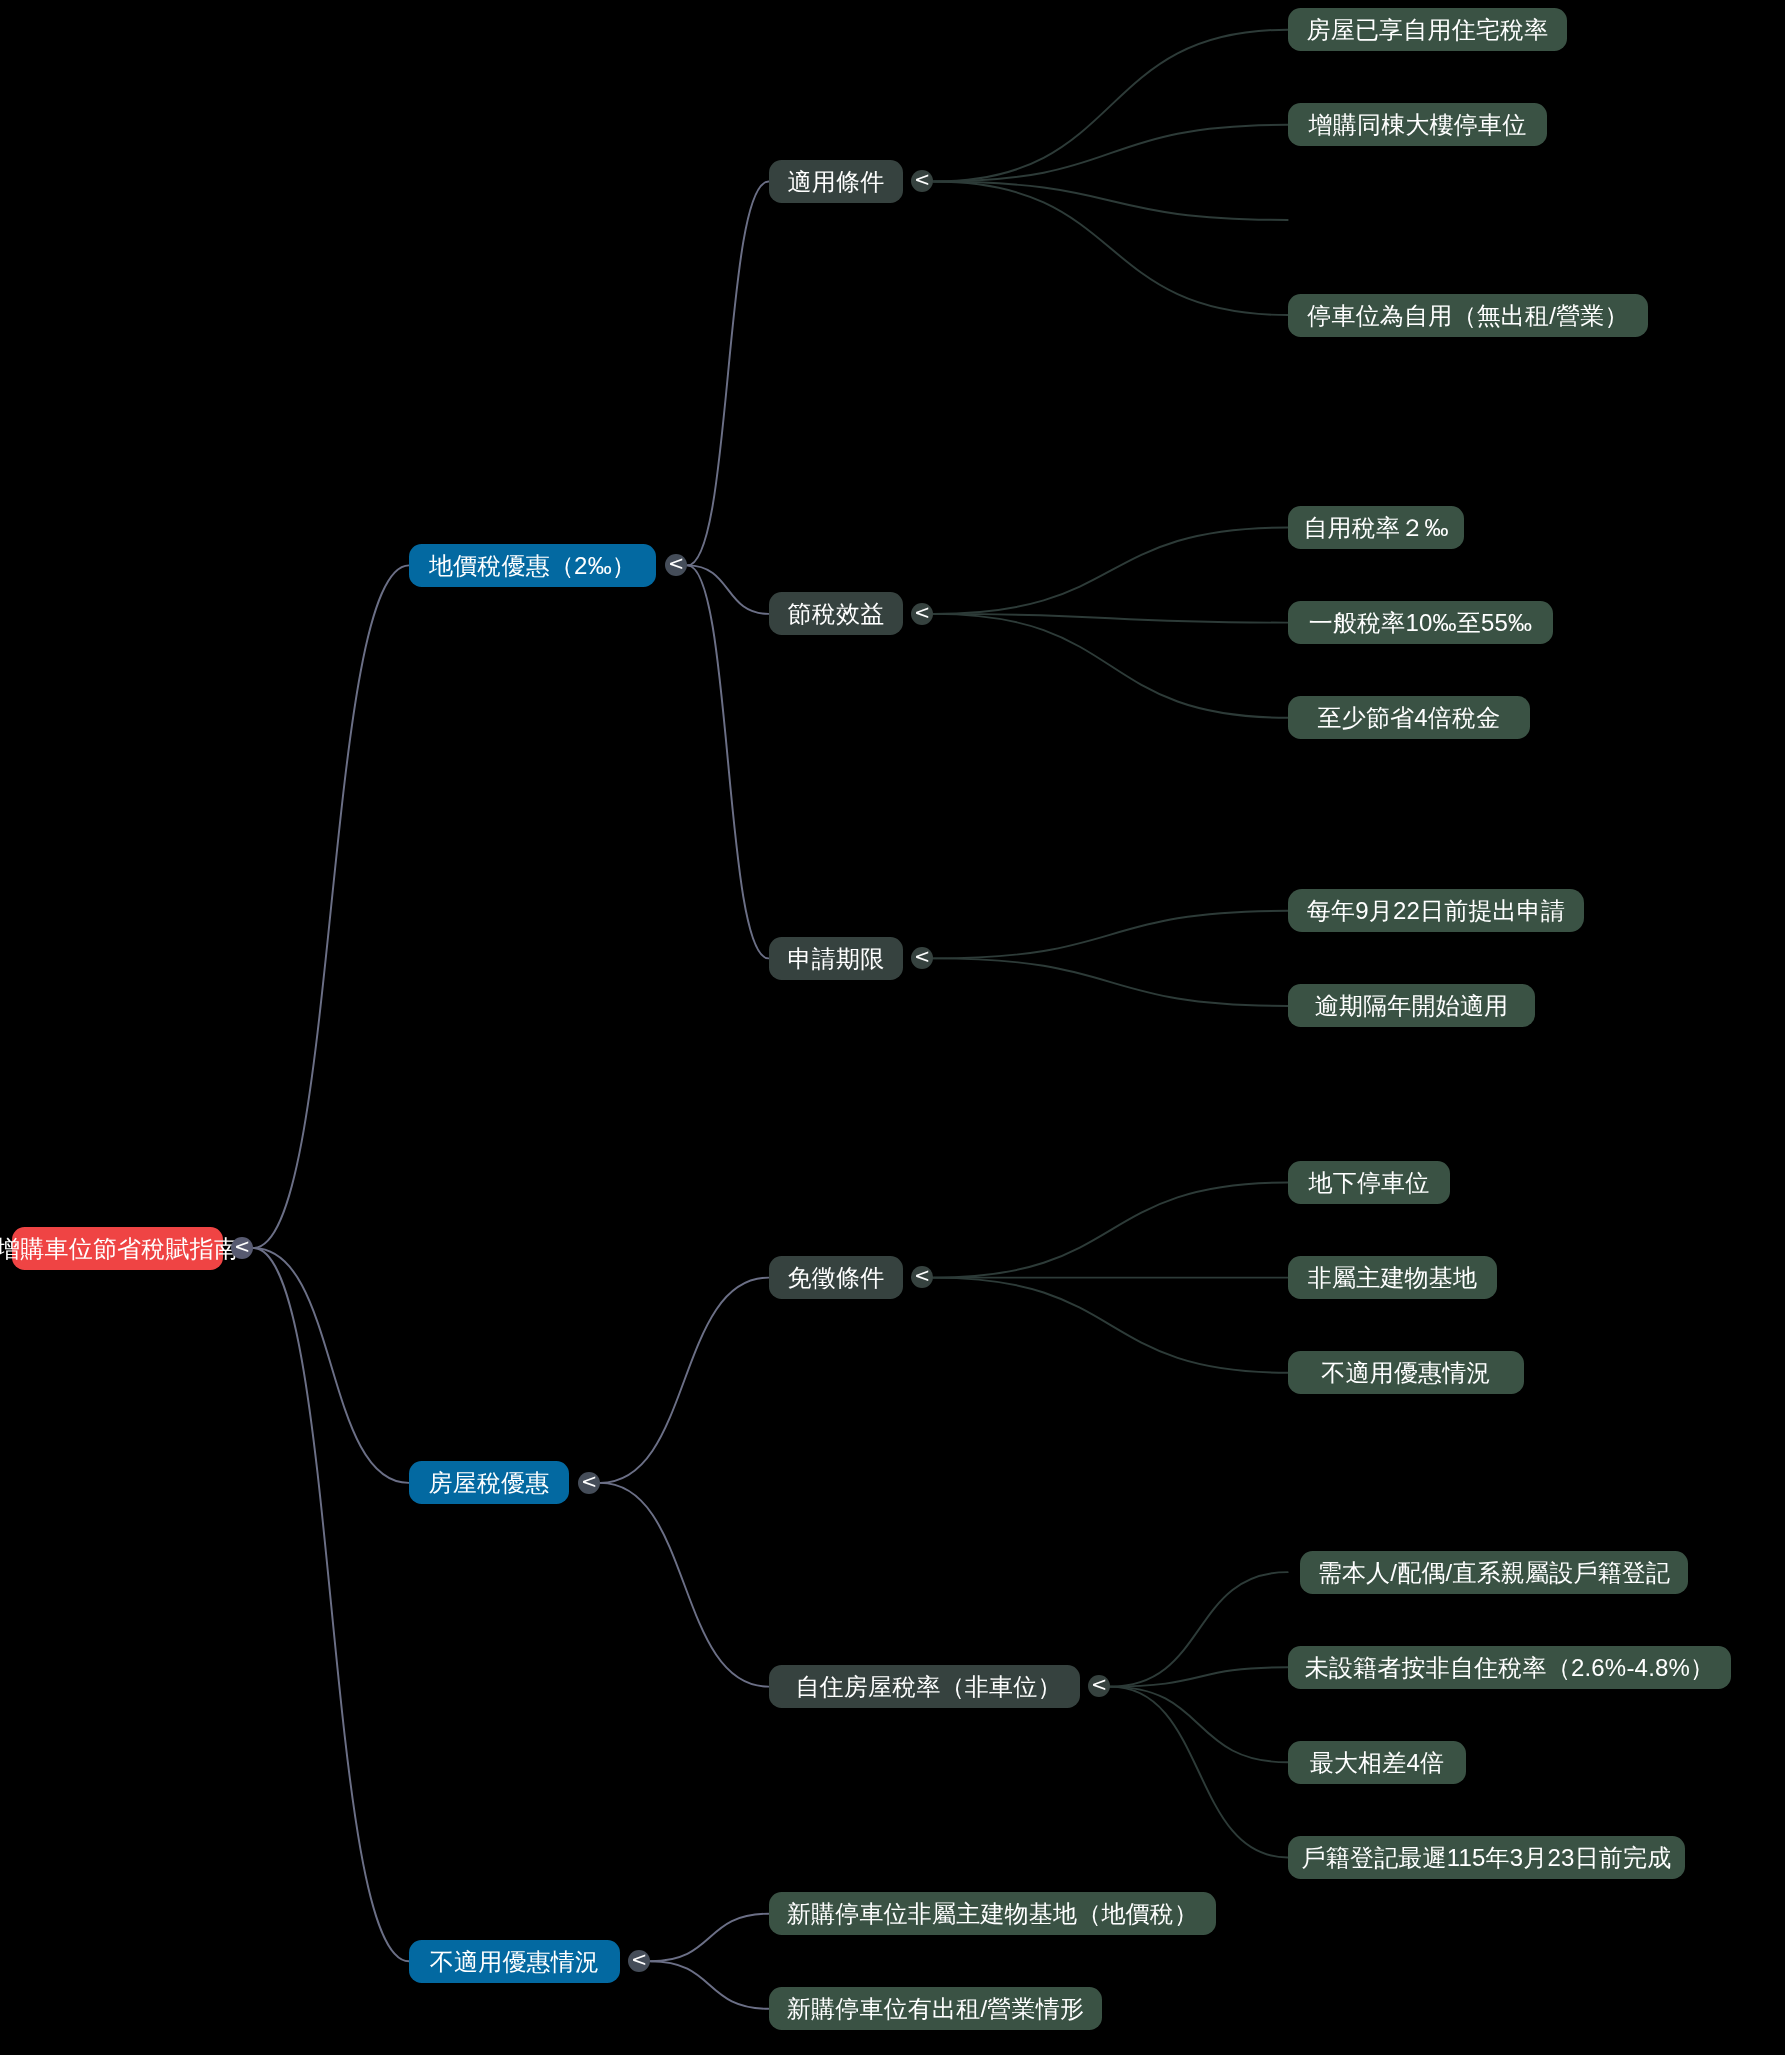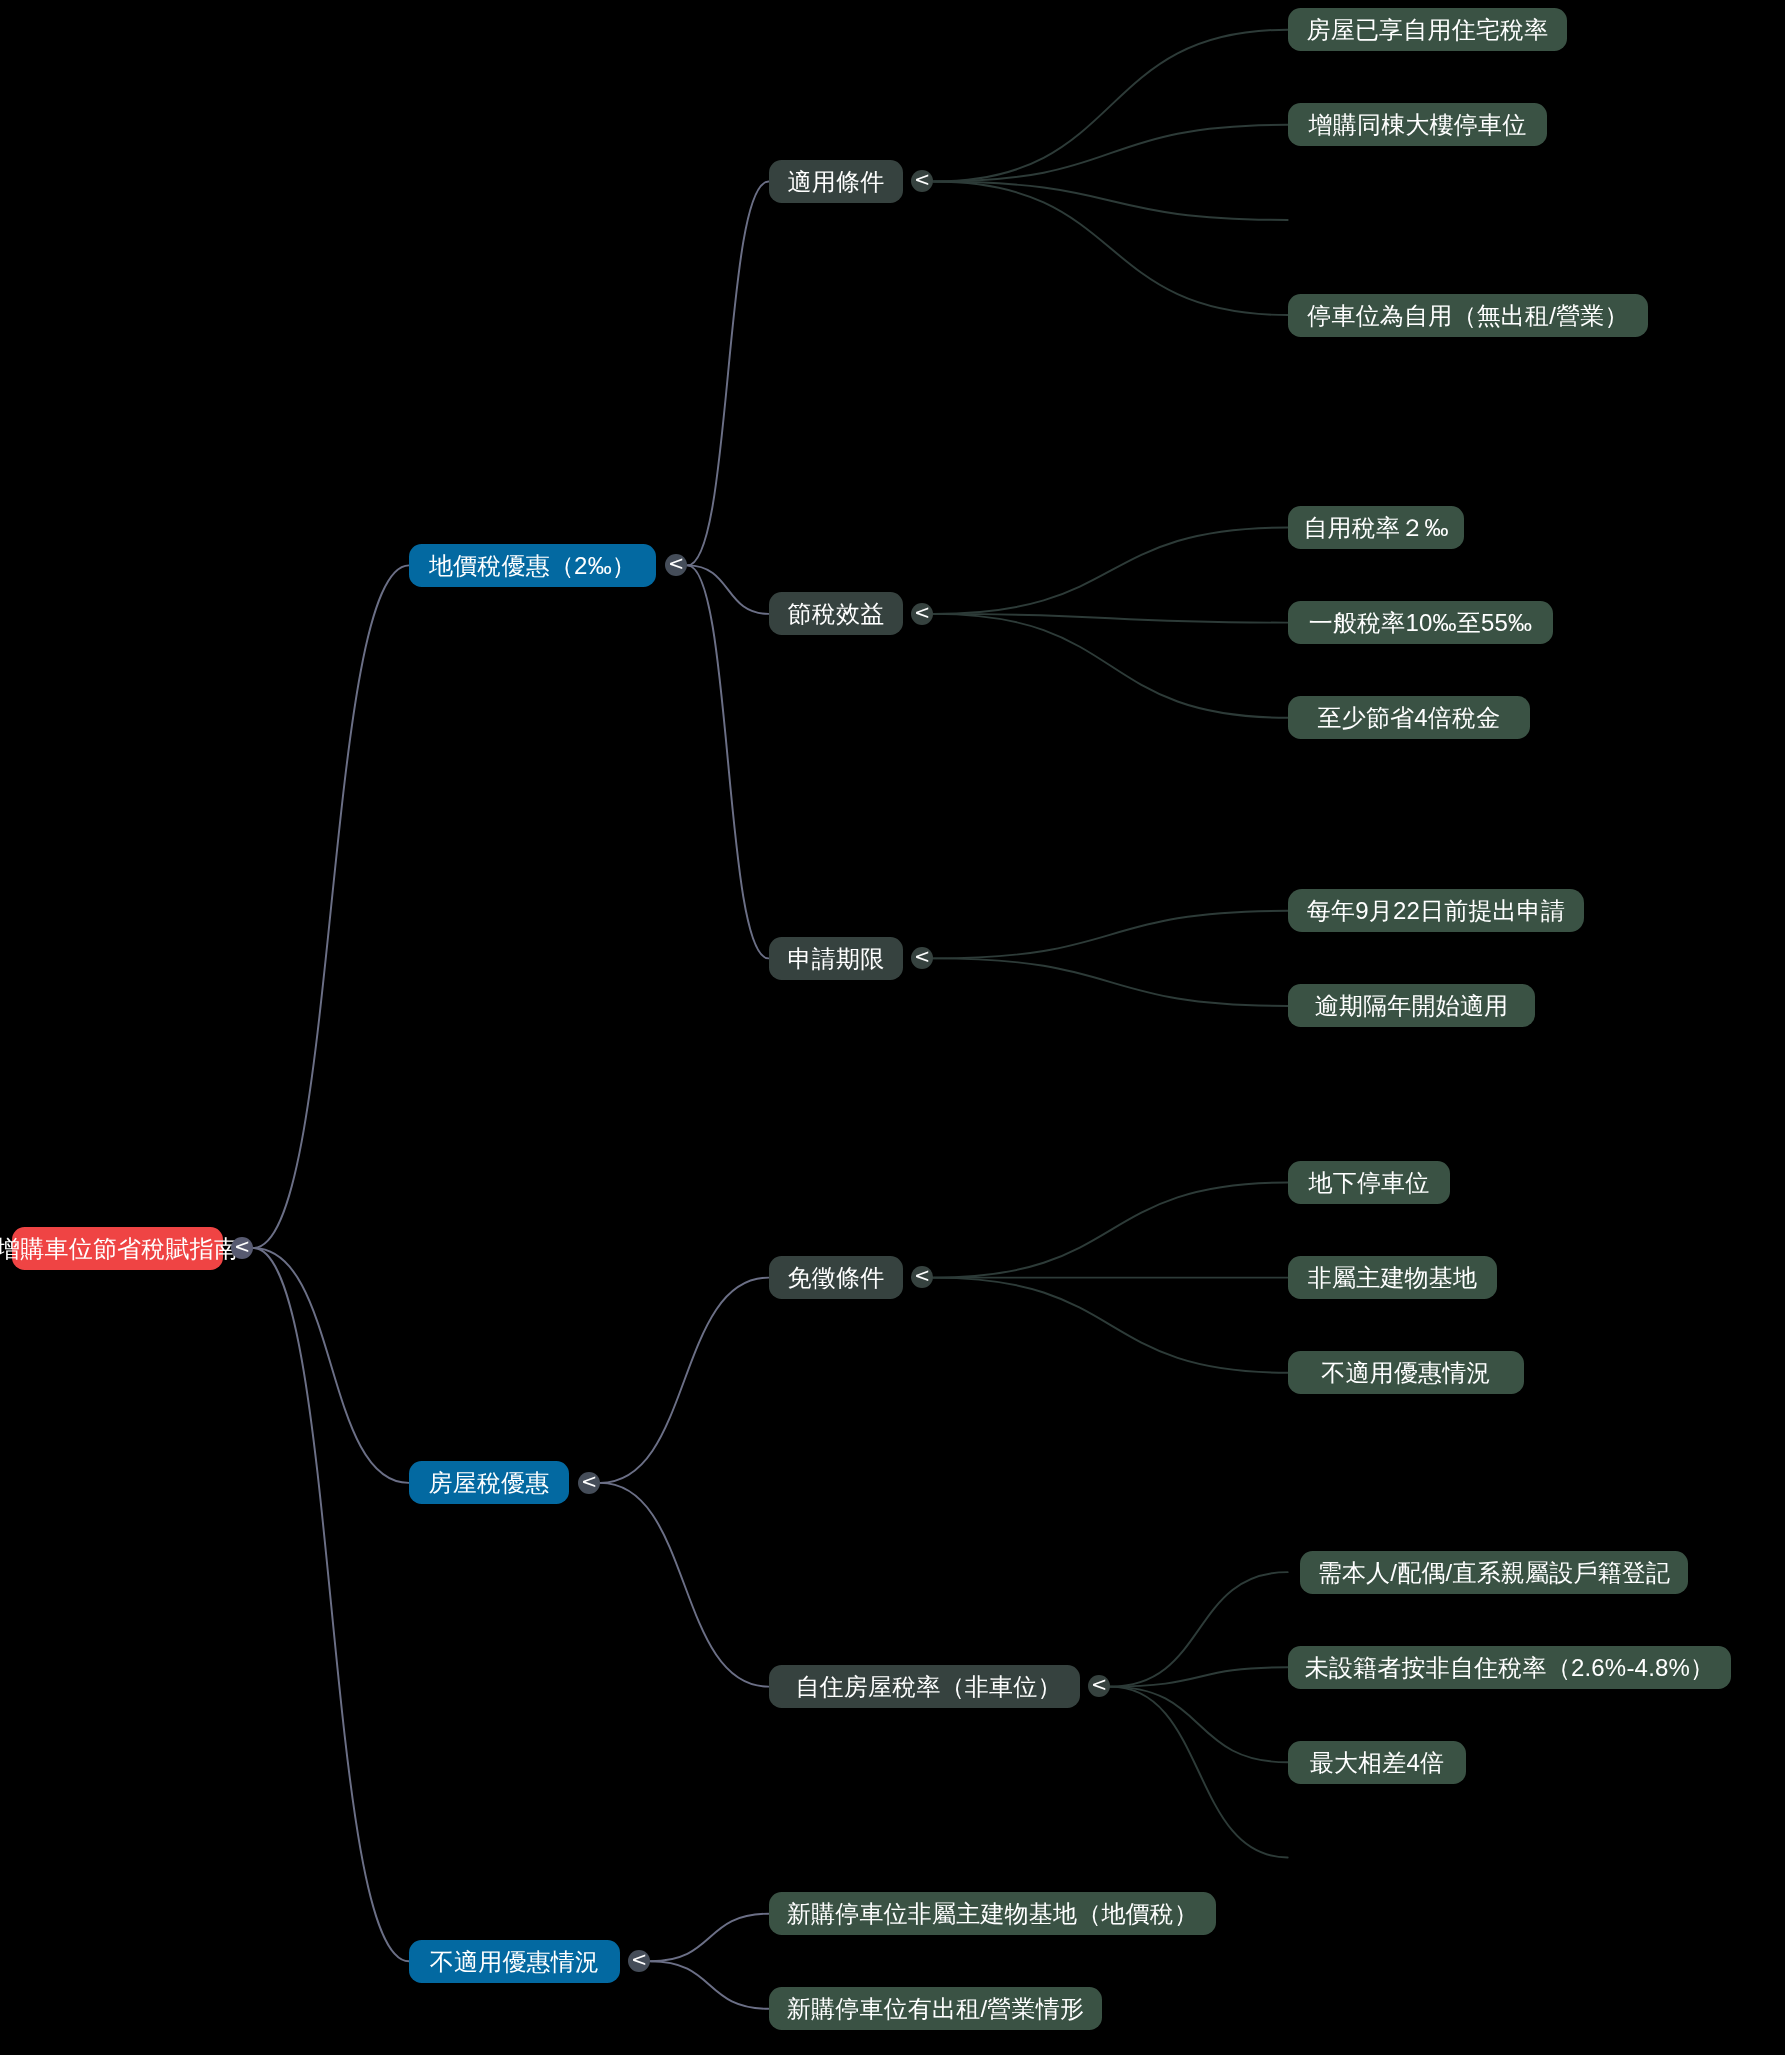--- a/index.html
+++ b/index.html
@@ -110,20 +110,21 @@
     <div class="node leaf" style="left: 1288px; top: 1161px; width: 162px; height: 43px;">地下停車位</div>
     <div class="node leaf" style="left: 1288px; top: 1256px; width: 209px; height: 43px;">非屬主建物基地</div>
     <div class="node leaf" style="left: 1288px; top: 1351px; width: 236px; height: 43px;">不適用優惠情況</div>
     <div class="node lvl2" style="left: 769px; top: 1665px; width: 311px; height: 43px; padding-left: 8px;">自住房屋稅率（非車位）</div>
     <div class="toggle t-lvl2" style="left: 1088px; top: 1675px; width: 22px; height: 22px;">
       <span>&lt;</span>
     </div>
     <div class="node leaf" style="left: 1288px; top: 1551px; width: 388px; height: 43px; margin-left: 12px;">需本人/配偶/直系親屬設戶籍登記</div>
     <div class="node leaf" style="left: 1288px; top: 1646px; width: 443px; height: 43px;">未設籍者按非自住稅率（2.6%-4.8%）</div>
     <div class="node leaf" style="left: 1288px; top: 1741px; width: 178px; height: 43px;">最大相差4倍</div>
+    <div class="node leaf" style="left: 1288px; top: 1836px; width: 397px; height: 43px;">戶籍登記最遲115年3月23日前完成</div>
     <div class="node lvl1" style="left: 409px; top: 1940px; width: 211px; height: 43px;">不適用優惠情況</div>
     <div class="toggle t-lvl1" style="left: 628px; top: 1950px; width: 22px; height: 22px;">
       <span>&lt;</span>
     </div>
     <div class="node leaf" style="left: 769px; top: 1892px; width: 447px; height: 43px;">新購停車位非屬主建物基地（地價稅）</div>
     <div class="node leaf" style="left: 769px; top: 1987px; width: 333px; height: 43px;">新購停車位有出租/營業情形</div>
   </div>
 
 
 </body></html>

